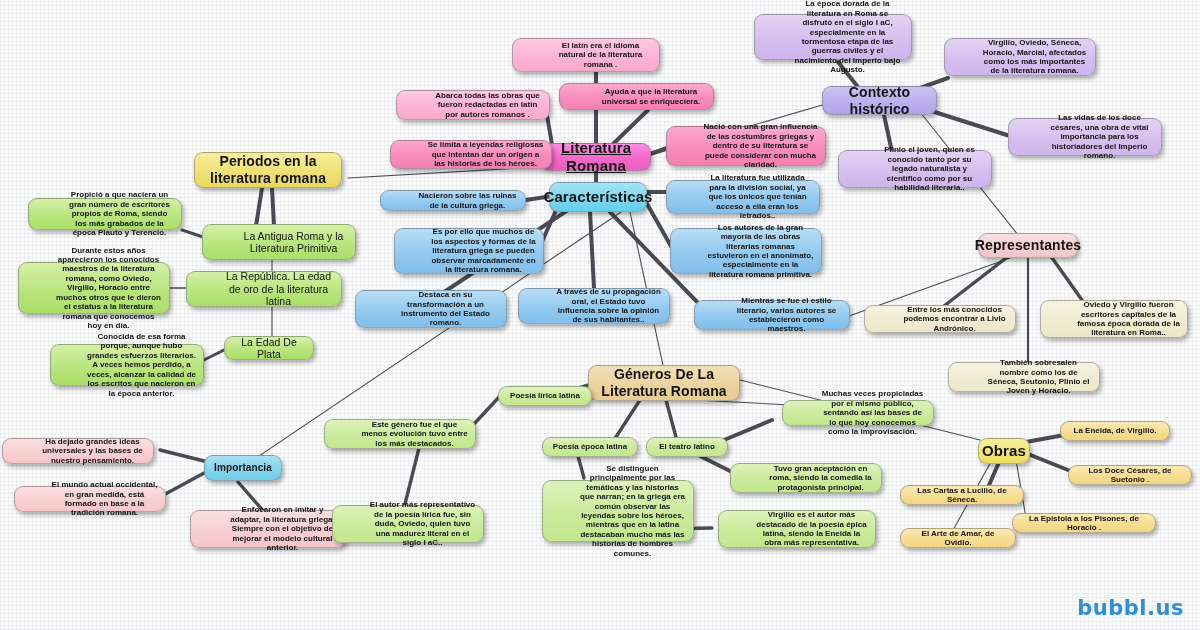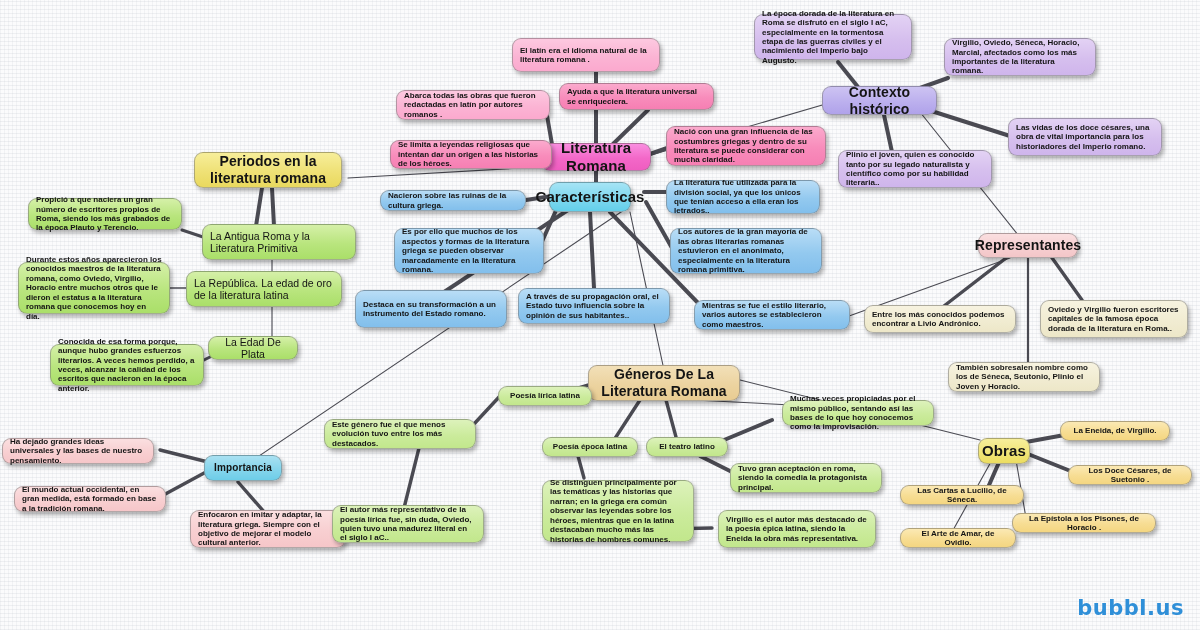--- a/index.html
+++ b/index.html
@@ -26,21 +26,21 @@
     justify-content: center;
     text-align: center;
     border-radius: 9px;
     border: 1px solid rgba(120,120,120,0.55);
     box-shadow: 2px 3px 4px rgba(0,0,0,0.30);
     color: #141414;
     line-height: 1.18;
     padding: 4px 7px;
     z-index: 5;
   }
-  .node.leftal { justify-content: flex-start; text-align: left; }
+  .node.leftal { justify-content: flex-start; text-align: center; padding-left: 36px; }
 
   
   .hub { font-weight: bold; letter-spacing: .1px; }
   .n-lit     { background: linear-gradient(180deg,#fa8ee0 0%,#f368c8 55%,#ef5dc0 100%); font-size: 15px; }
   .n-car     { background: linear-gradient(180deg,#a6e4f5 0%,#7fd8ef 55%,#63cfea 100%); font-size: 15px; }
   .n-per     { background: linear-gradient(180deg,#f7ee9a 0%,#efe176 55%,#e9d95e 100%); font-size: 14px; }
   .n-ctx     { background: linear-gradient(180deg,#cdc3f2 0%,#bcb0ee 55%,#b0a2ea 100%); font-size: 14px; }
   .n-rep     { background: linear-gradient(180deg,#fadfe0 0%,#f6cfd1 55%,#f3c6c8 100%); font-size: 14px; }
   .n-gen     { background: linear-gradient(180deg,#f2e0b8 0%,#ecd3a0 55%,#e8cc92 100%); font-size: 14px; }
   .n-imp     { background: linear-gradient(180deg,#a9e1f2 0%,#86d5ec 55%,#6dcde8 100%); font-size: 10px; }
@@ -130,41 +130,41 @@
       <path d="M740,380 L980,440" stroke-width="1.1"></path>
 
       <path d="M1026,442 L1070,434" stroke-width="4"></path>
       <path d="M1028,454 L1078,474" stroke-width="4"></path>
       <path d="M1016,460 L1026,518" stroke-width="1.1"></path>
       <path d="M1000,460 L986,492" stroke-width="4"></path>
       <path d="M992,460 L952,532" stroke-width="1.1"></path>
     </g>
   </svg>
 
-  <div class="node hub n-lit" style="left:541px; top:143px; width:110px; height:28px;">
+  <div class="node hub n-lit" style="left:541px; top:143px; width:110px; height:28px;text-decoration:underline;">
     <span>Literatura Romana</span>
   </div>
 
   <div class="node leftal c-pink t12" style="left:512px; top:38px; width:148px; height:34px;">
     <span>El latín era el idioma natural de la literatura romana .</span>
   </div>
   <div class="node leftal c-pinkhi t12" style="left:559px; top:83px; width:155px; height:27px;">
     <span>Ayuda a que la literatura universal se enriqueciera.</span>
   </div>
   <div class="node leftal c-pink t12" style="left:396px; top:90px; width:154px; height:30px;">
     <span>Abarca todas las obras que fueron redactadas en latín por autores romanos .</span>
   </div>
   <div class="node leftal c-pinkhi t12" style="left:390px; top:140px; width:162px; height:29px;">
     <span>Se limita a leyendas religiosas que intentan dar un origen a las historias de los héroes.</span>
   </div>
   <div class="node leftal c-pinkhi t12" style="left:666px; top:126px; width:160px; height:40px;">
     <span>Nació con una gran influencia de las costumbres griegas y dentro de su literatura se puede considerar con mucha claridad.</span>
   </div>
 
-  <div class="node hub n-car" style="left:549px; top:182px; width:82px; height:30px;">
+  <div class="node hub n-car" style="left:549px; top:182px; width:98px; height:30px;">
     <span>Características</span>
   </div>
 
   <div class="node leftal c-blue t12" style="left:380px; top:190px; width:146px; height:21px;">
     <span>Nacieron sobre las ruinas de la cultura griega.</span>
   </div>
   <div class="node leftal c-blue t12" style="left:394px; top:228px; width:150px; height:46px;">
     <span>Es por ello que muchos de los aspectos y formas de la  literatura griega se pueden observar marcadamente en la literatura romana.</span>
   </div>
   <div class="node leftal c-blue t12" style="left:355px; top:290px; width:152px; height:38px;">
@@ -225,21 +225,21 @@
     <span>Propició a que naciera un gran número de escritores propios de Roma, siendo los más grabados de la época Plauto y Terencio.</span>
   </div>
 
   <div class="node leftal c-green" style="left:186px; top:271px; width:156px; height:36px; font-size:10.5px;">
     <span>La República. La edad de oro de la literatura latina</span>
   </div>
   <div class="node leftal c-green t12" style="left:18px; top:262px; width:152px; height:52px;">
     <span>Durante estos años aparecieron los conocidos maestros de la literatura romana, como Oviedo, Virgilio, Horacio entre muchos otros que le dieron el estatus a la literatura romana que conocemos hoy en día.</span>
   </div>
 
-  <div class="node c-green" style="left:208px; top:336px; width:90px; height:24px; font-size:10.5px;">
+  <div class="node c-green" style="left:224px; top:336px; width:90px; height:24px; font-size:10.5px;">
     <span>La Edad De Plata</span>
   </div>
   <div class="node leftal c-green t12" style="left:50px; top:344px; width:154px; height:42px;">
     <span>Conocida de esa forma porque, aunque hubo grandes esfuerzos literarios.  A veces hemos perdido, a veces, alcanzar la calidad de los escritos que nacieron en la época anterior.</span>
   </div>
 
   <div class="node hub n-imp" style="left:204px; top:455px; width:78px; height:26px;">
     <span>Importancia</span>
   </div>
 

